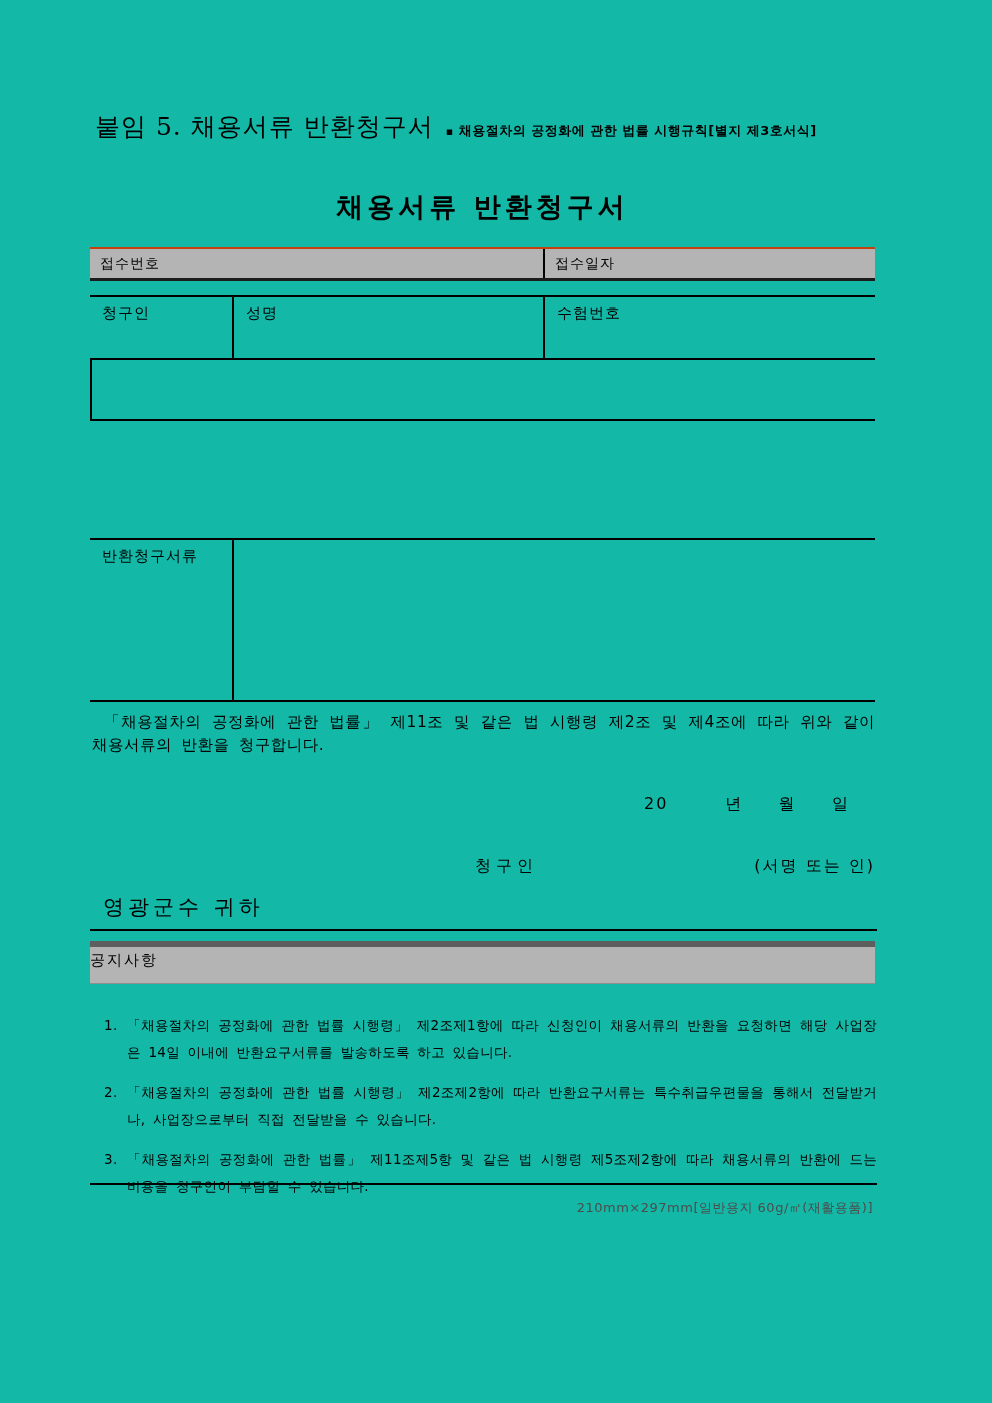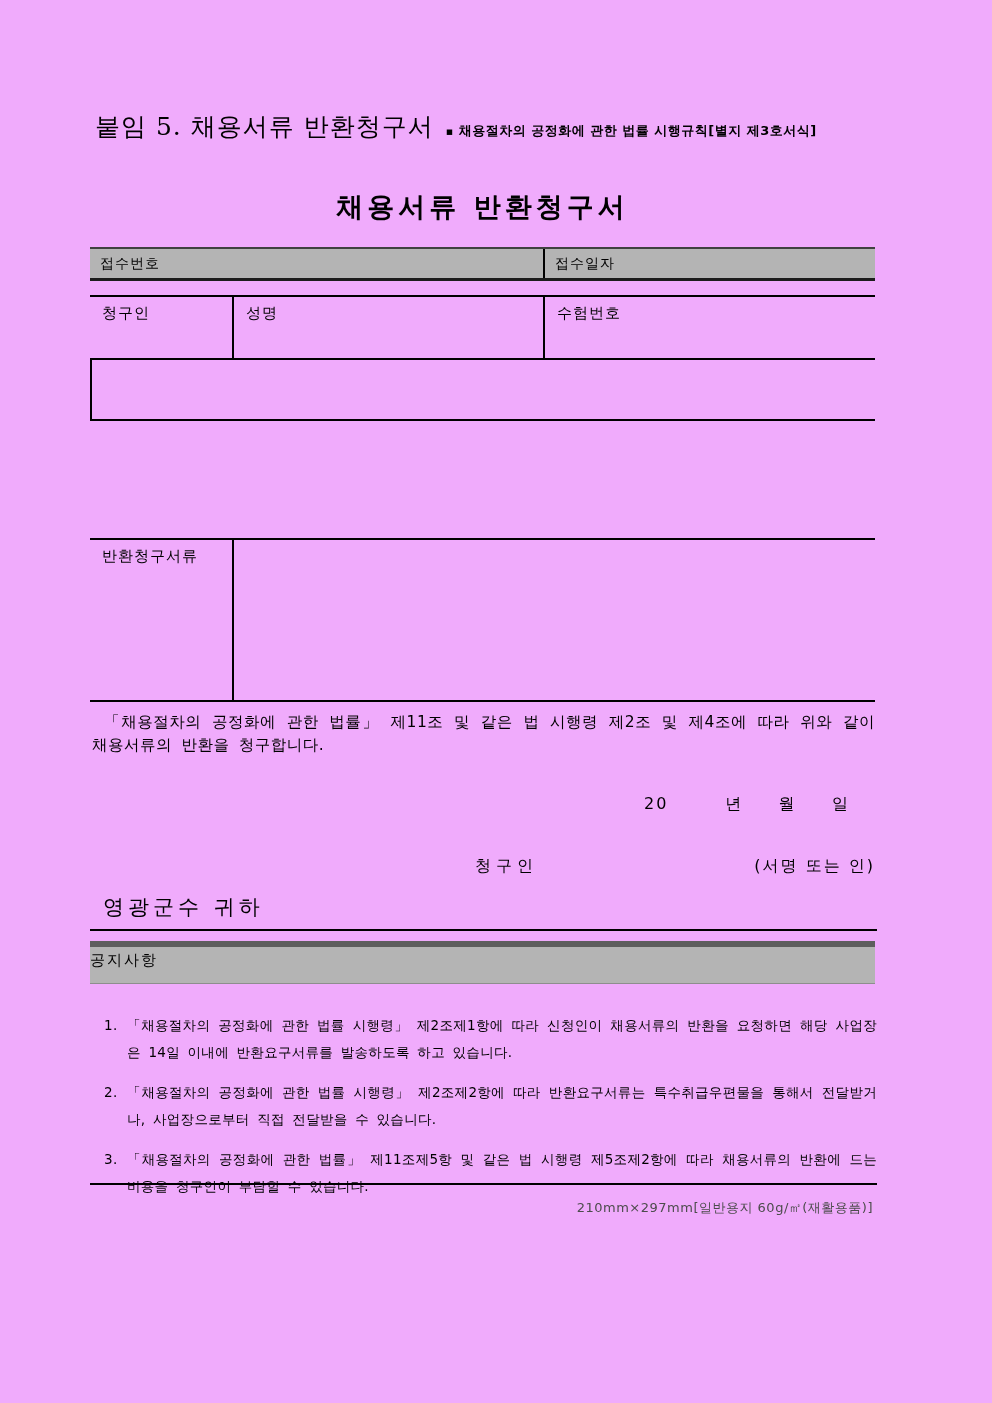--- a/index.html
+++ b/index.html
@@ -1,21 +1,21 @@
 <!DOCTYPE html>
 <html><head>
 <meta charset="utf-8">
 <style>
   * { margin: 0; padding: 0; box-sizing: border-box; }
   html, body { background: #ffffff; }
   .page {
     position: relative;
     width: 992px;
     height: 1403px;
-    background: #f0abfc;
+    background: #14b8a6;
     color: #000;
     font-family: "DejaVu Sans", "Liberation Sans", sans-serif;
     overflow: hidden;
   }
 
   
   .attach-header {
     position: absolute; left: 95px; top: 110px;
     display: flex; align-items: baseline; gap: 12px; white-space: nowrap;
   }
@@ -29,21 +29,21 @@
   
   .form-title {
     position: absolute; left: 90px; top: 189px; width: 785px;
     text-align: center; font-size: 27px; font-weight: bold; letter-spacing: 4px;
   }
 
   
   .receipt-bar {
     position: absolute; left: 90px; top: 247px; width: 785px; height: 34px;
     background: #b4b4b4;
-    border-top: 2px solid #404040; border-bottom: 3px solid #1c1c1c;
+    border-top: 2px solid #c2410c; border-bottom: 3px solid #1c1c1c;
     display: flex;
   }
   .receipt-cell { font-size: 14px; padding: 6px 0 0 10px; letter-spacing: 1px; }
   .receipt-cell.first { width: 453px; }
   .receipt-cell.second { flex: 1; border-left: 2px solid #000; }
 
   
   .main-table {
     position: absolute; left: 90px; top: 295px; width: 785px;
     border-top: 2px solid #000;

